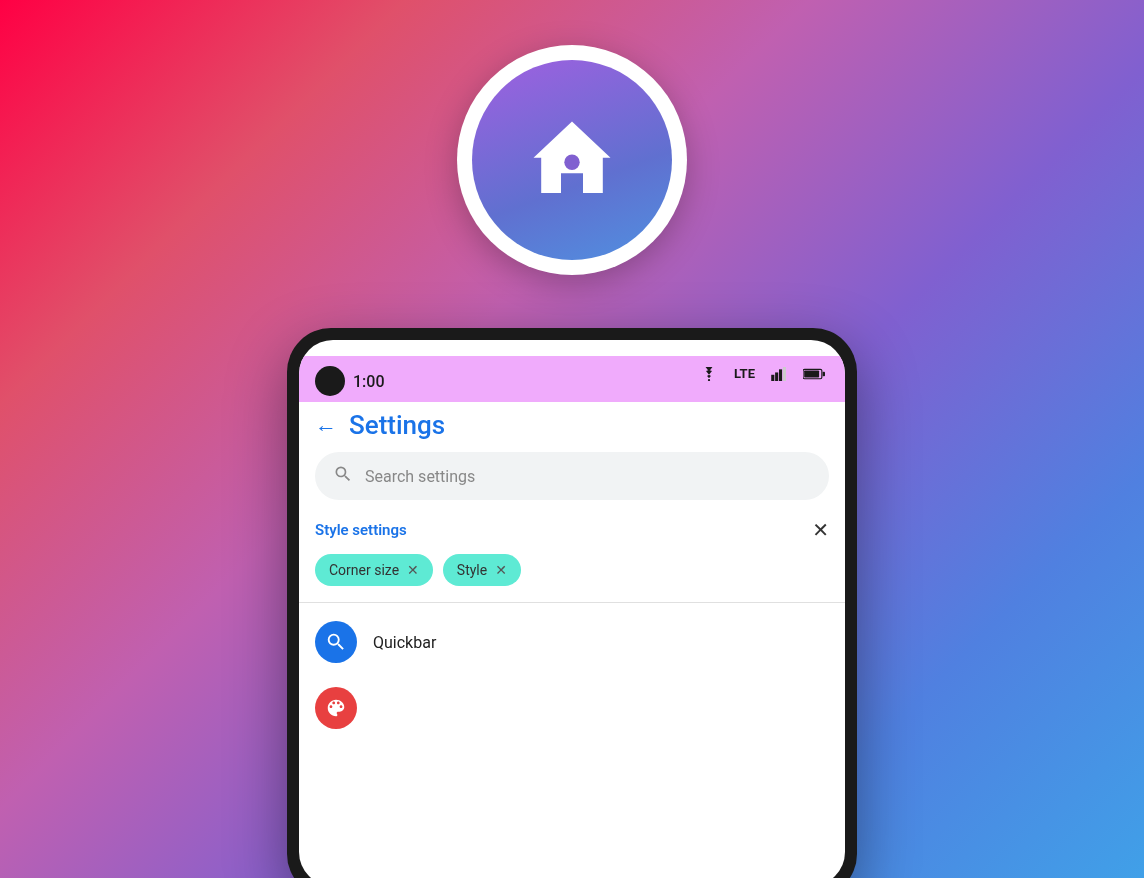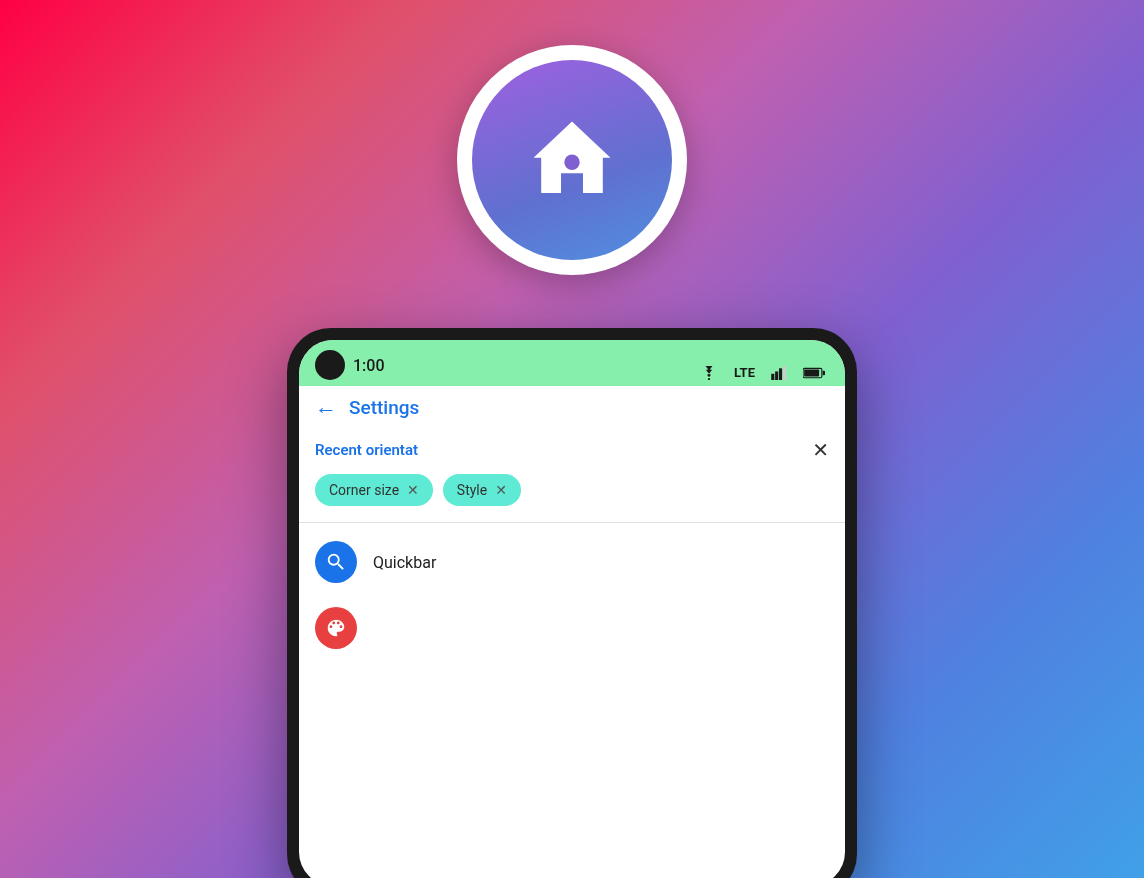--- a/index.html
+++ b/index.html
@@ -72,24 +72,25 @@
       height: 100%;
       background: #ffffff;
       border-radius: 34px;
       overflow: hidden;
       position: relative;
     }
 
     
     .status-bar {
       display: flex;
-      align-items: flex-end;
+      align-items: flex-start;
       justify-content: space-between;
       padding: 10px 20px 6px 16px;
-      background: #86efac;
+      background: #f0abfc;
+      margin-top: 16px;
     }
 
     .status-left {
       display: flex;
       align-items: center;
       gap: 8px;
     }
 
     .status-circle {
       width: 30px;
@@ -123,21 +124,21 @@
       gap: 12px;
     }
 
     .back-arrow {
       color: #1a73e8;
       font-size: 22px;
       cursor: pointer;
     }
 
     .header-title {
-      font-size: 19px;
+      font-size: 26px;
       font-weight: 500;
       color: #1a73e8;
     }
 
     
     .search-container {
       margin: 0 16px 12px 16px;
     }
 
     .search-bar {
@@ -315,24 +316,34 @@
           <rect x="25" y="4" width="3" height="6" rx="1" fill="#1a1a1a"></rect>
         </svg>
       </div>
     </div>
 
     <div class="app-header">
       <span class="back-arrow">←</span>
       <span class="header-title">Settings</span>
     </div>
 
+    <div class="search-container">
+      <div class="search-bar">
+        <div class="search-icon-container">
+          <svg width="20" height="20" viewBox="0 0 24 24" fill="#888">
+            <path d="M15.5 14h-.79l-.28-.27A6.47 6.47 0 0016 9.5 6.5 6.5 0 109.5 16c1.61 0 3.09-.59 4.23-1.57l.27.28v.79l5 4.99L20.49 19l-4.99-5zm-6 0C7.01 14 5 11.99 5 9.5S7.01 5 9.5 5 14 7.01 14 9.5 11.99 14 9.5 14z"></path>
+          </svg>
+        </div>
+        <span class="search-placeholder">Search settings</span>
+      </div>
+    </div>
 
     <div class="recent-section">
       <div class="recent-header">
-        <span class="recent-title">Recent orientat</span>
+        <span class="recent-title">Style settings</span>
         <span class="close-btn">✕</span>
       </div>
       <div class="chips-row">
         <div class="chip">
           <span>Corner size</span>
           <span class="chip-close">✕</span>
         </div>
         <div class="chip">
           <span>Style</span>
           <span class="chip-close">✕</span>

